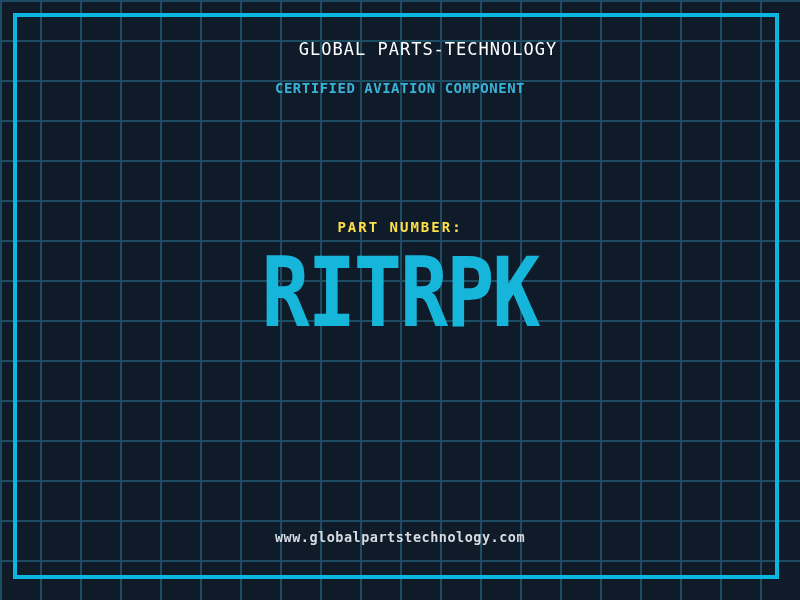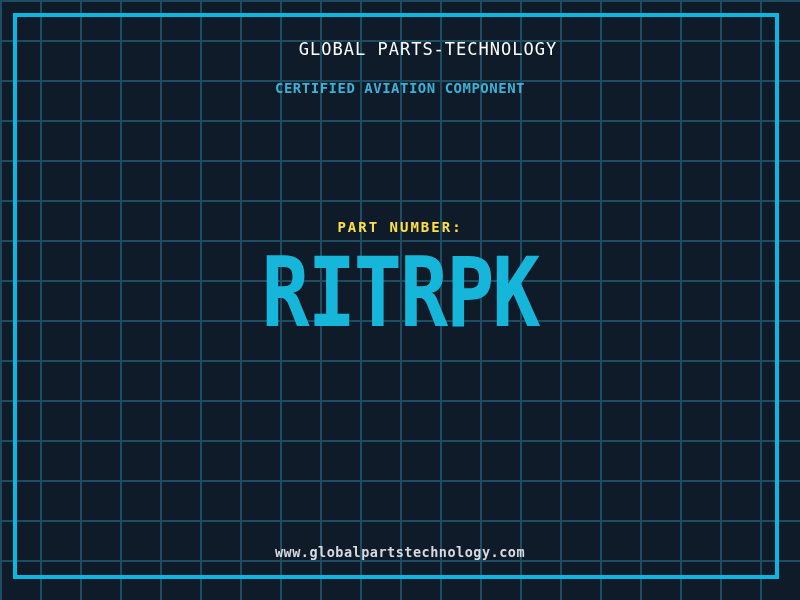--- a/index.html
+++ b/index.html
@@ -73,21 +73,20 @@
     transform: scaleY(1.2);
     transform-origin: center center;
   }
   .website {
     top: 529px;
     height: 16px;
     line-height: 16px;
     font-size: 13.5px;
     letter-spacing: 0.5px;
     color: #d6dbe1;
-    margin-top: 15px;
   }
 </style>
 </head>
 <body>
 
 <div class="frame"></div>
 
 <div class="txt title">GLOBAL PARTS-TECHNOLOGY</div>
 
 <div class="txt subtitle">CERTIFIED AVIATION COMPONENT</div>

